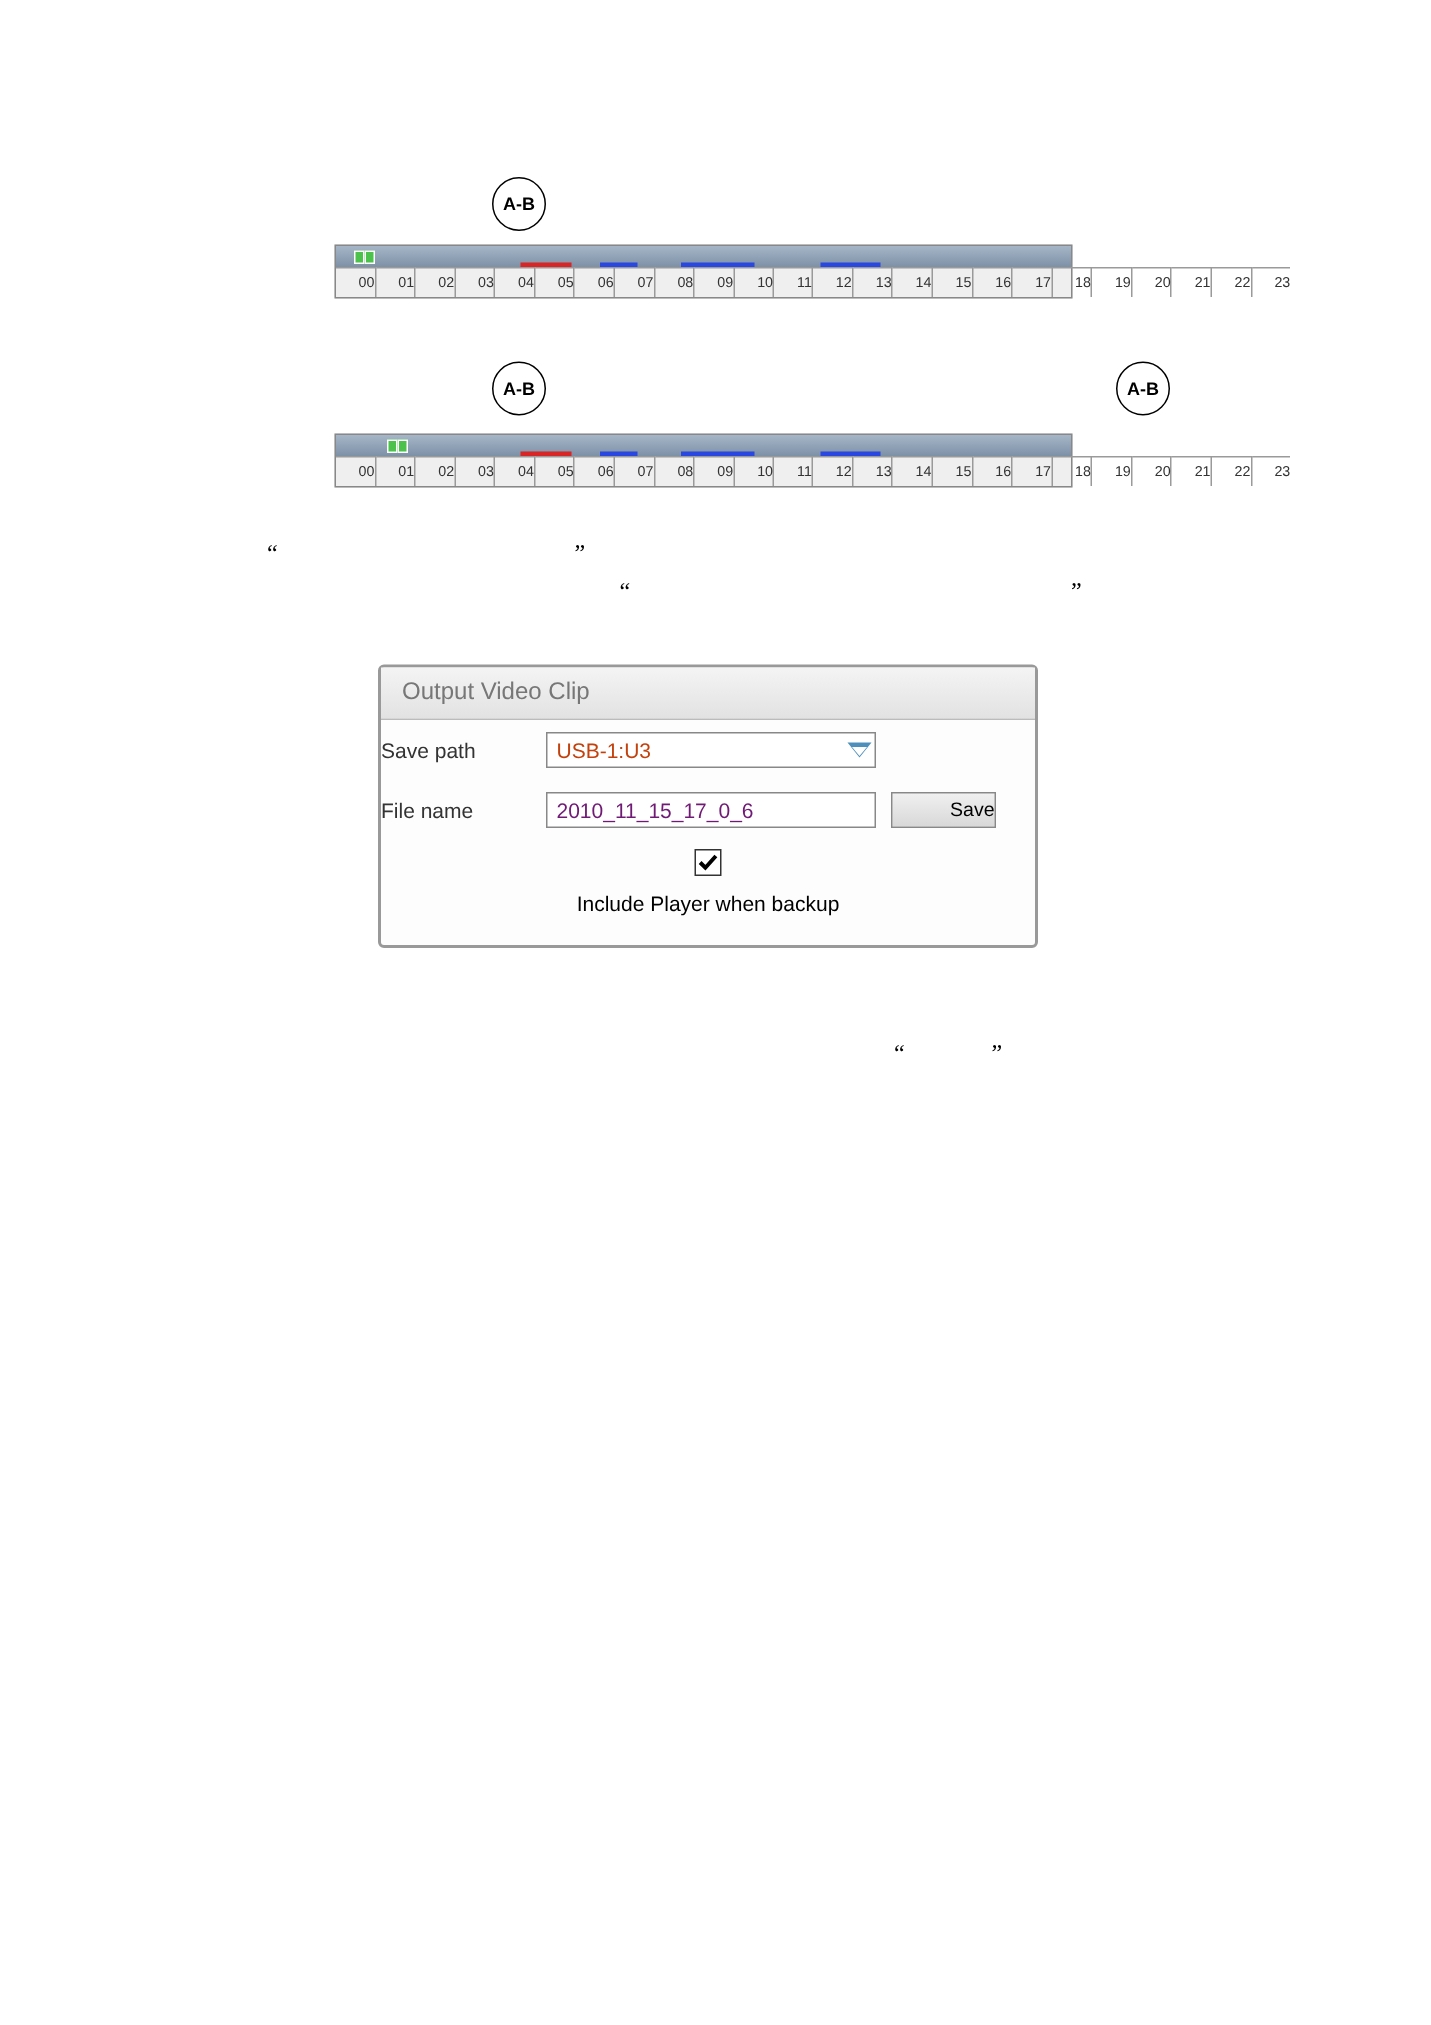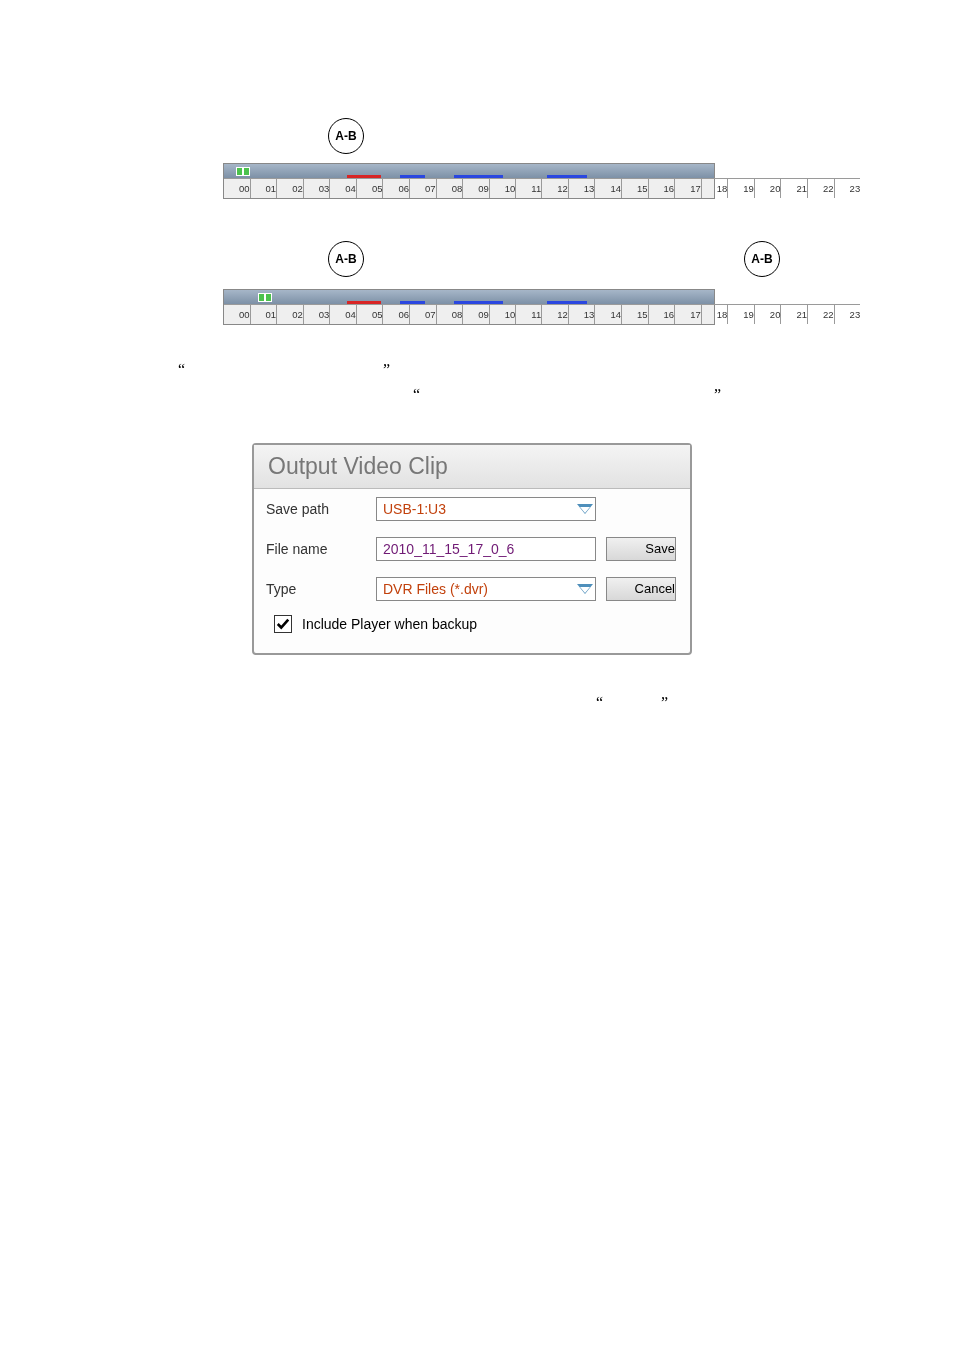--- a/index.html
+++ b/index.html
@@ -47,27 +47,27 @@
 
     .quote { position: absolute; font-family: Georgia, serif; font-size: 16px; color: #000; }
 
     .dialog {
       position: absolute;
       width: 440px; border: 2px solid #999; background: #fdfdfd;
       border-radius: 4px;
     }
     .dialog .titlebar {
       background: linear-gradient(#f4f4f4, #e2e2e2);
-      color: #777; font-size: 23px; font-weight: 500;
+      color: #777; font-size: 16px; font-weight: 500;
       padding: 8px 14px;
       border-bottom: 1px solid #bbb;
     }
     .dialog .row {
       display: grid; grid-template-columns: 100px 220px 70px;
-      gap: 10px; padding: 8px 12px; align-items: center;
+      gap: 10px; padding: 8px 0; align-items: center;
     }
     .dialog .row label { font-size: 14px; color: #333; }
     .dialog .combo, .dialog .textbox {
       border: 1px solid #888; height: 24px; padding: 0 6px;
       font-size: 14px; background: #fff; display: flex; align-items: center;
       position: relative; color: #701a75;
     }
     .dialog .combo { color: #c2410c; }
     .dialog .combo .arrow {
       position: absolute; right: 2px; top: 50%; transform: translateY(-50%);
@@ -78,21 +78,21 @@
       content: ''; position: absolute; left: -5px; top: -7px;
       width: 0; height: 0;
       border-left: 5px solid transparent; border-right: 5px solid transparent;
       border-top: 6px solid #fff;
     }
     .dialog .btn {
       border: 1px solid #888; background: linear-gradient(#f0f0f0, #d8d8d8);
       height: 24px; font-size: 13px; text-align: right; line-height: 22px;
       cursor: pointer;
     }
-    .dialog .checkrow { padding: 6px 20px; display: flex; align-items: center; gap: 10px; font-size: 14px; }
+    .dialog .checkrow { padding: 6px 20px; display: flex; align-items: center; gap: 10px; font-size: 14px; flex-direction: column; }
     .dialog .checkbox {
       width: 18px; height: 18px; border: 1.5px solid #333; background: #fff;
       display: flex; align-items: center; justify-content: center;
     }
     .dialog .checkbox svg { width: 14px; height: 14px; stroke: #000; stroke-width: 3; fill: none; }
     .dialog .footer-pad { height: 14px; }
   </style>
 </head>
 <body>
 
@@ -200,28 +200,20 @@
     </div>
 
     <div class="row">
       <label>File name</label>
       <div class="textbox">
         <span>2010_11_15_17_0_6</span>
       </div>
       <div class="btn">Save</div>
     </div>
 
-    <div class="row">
-      <label>Type</label>
-      <div class="combo">
-        <span>DVR Files (*.dvr)</span>
-        <span class="arrow"></span>
-      </div>
-      <div class="btn">Cancel</div>
-    </div>
 
     <div class="checkrow">
       <div class="checkbox">
         <svg viewBox="0 0 16 16">
             <polyline points="2,8 6,12 14,3"></polyline>
           </svg>
       </div>
       <span>Include Player when backup</span>
     </div>
     <div class="footer-pad"></div>

